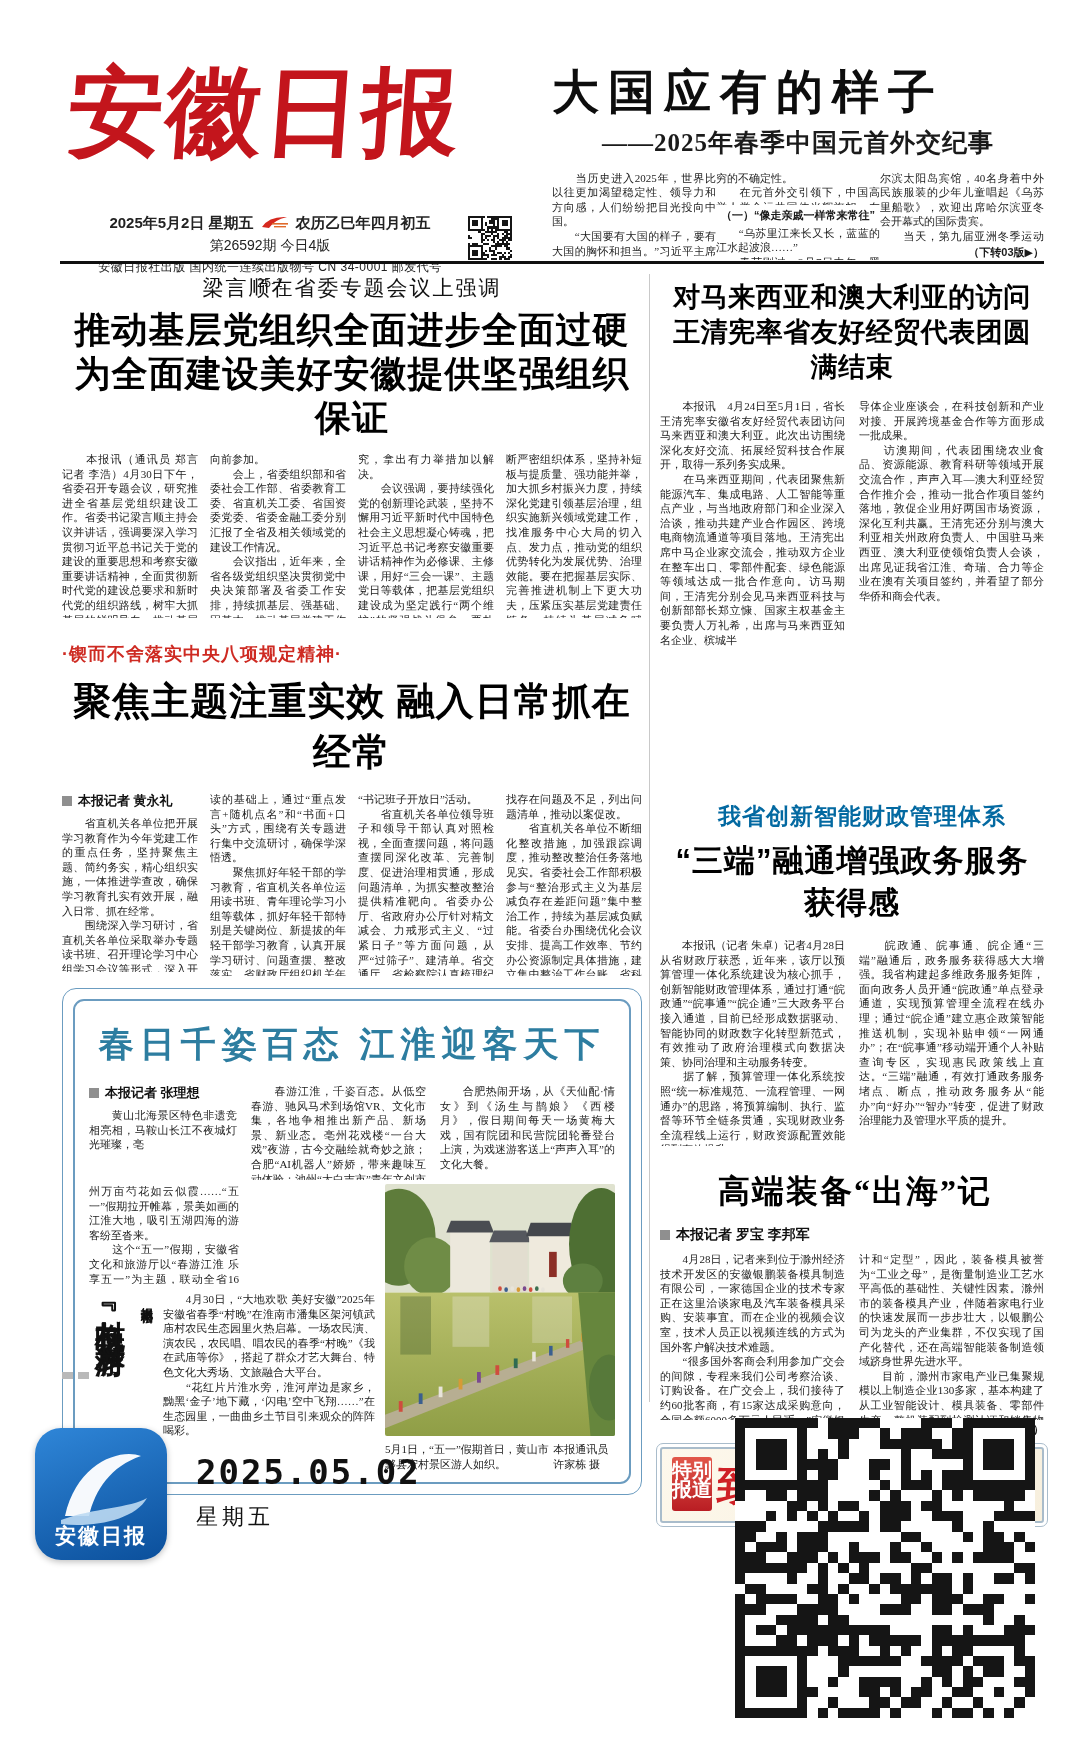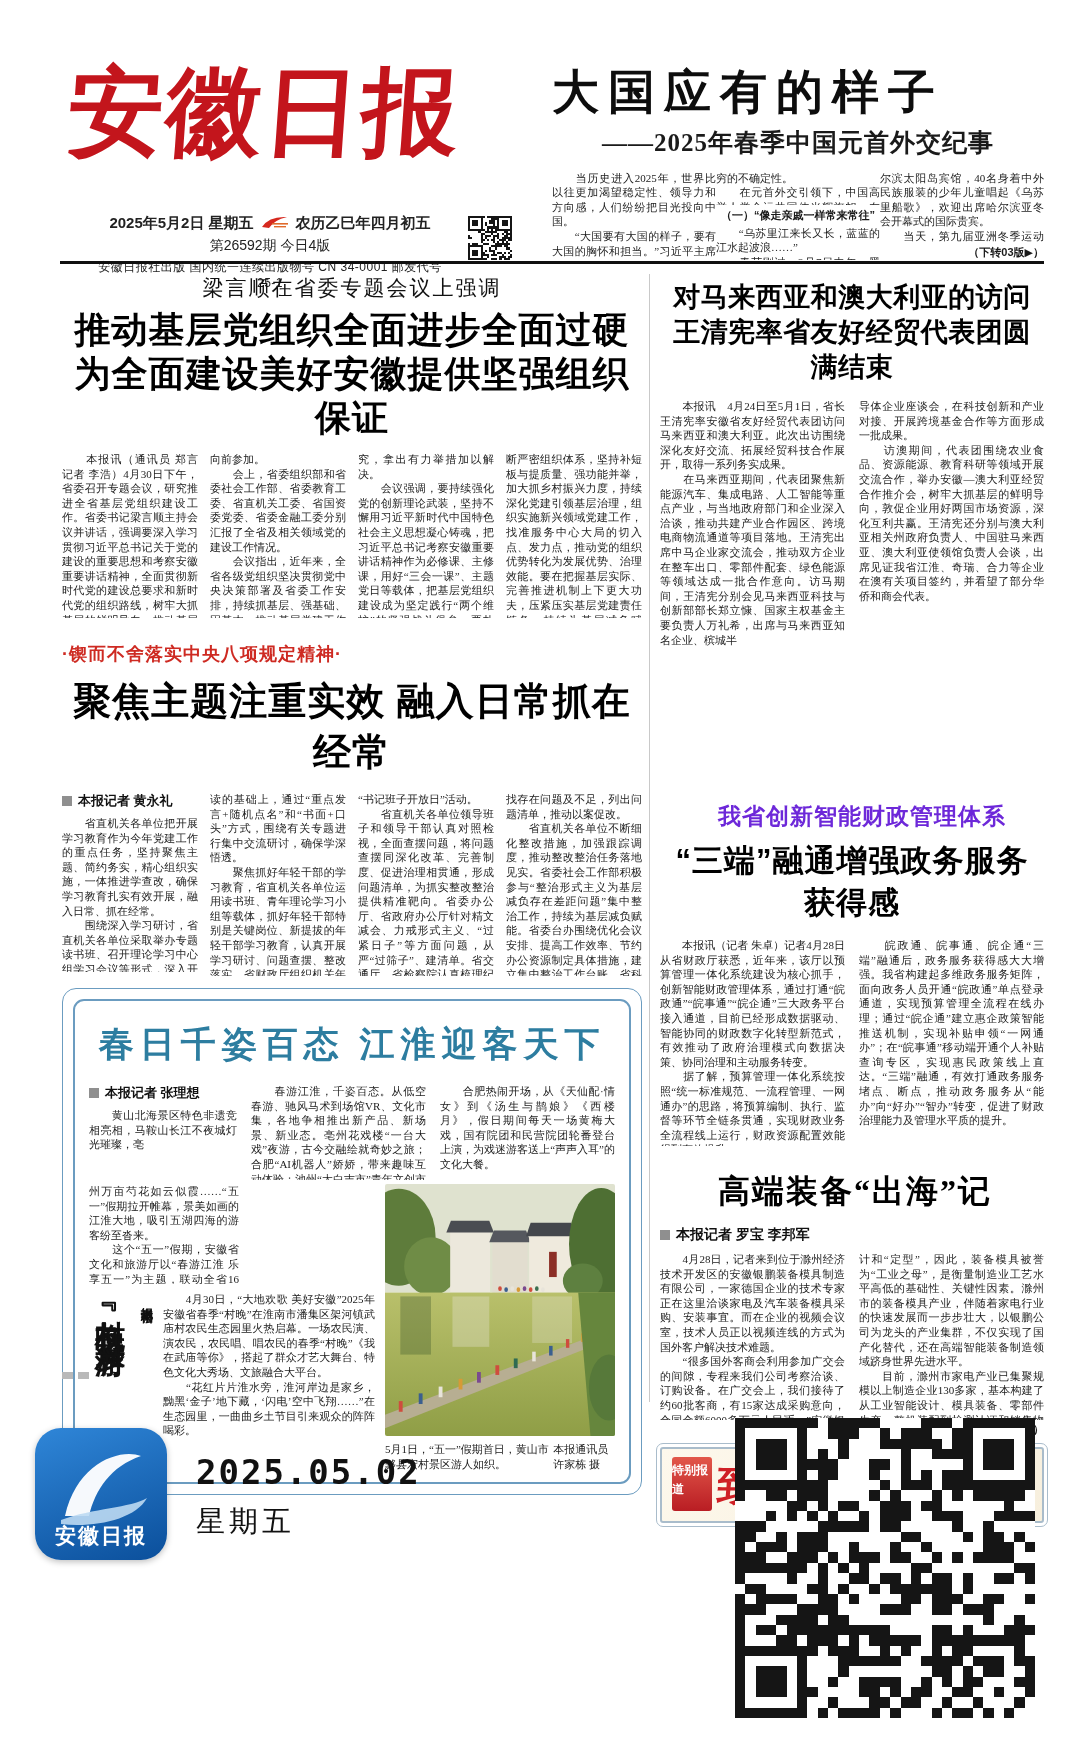--- a/index.html
+++ b/index.html
@@ -67,53 +67,53 @@
   .f-photo-wrap{flex:1;display:flex;flex-direction:column;}
   .f-photo{width:100%;height:252px;display:block;border-radius:2px;}
   .f-caption{display:flex;justify-content:space-between;font-size:11px;margin-top:6px;
              font-family:"Liberation Serif","DejaVu Serif",serif;color:#222;}
 
   
   .w-h{font-size:27px;font-weight:900;text-align:center;line-height:35px;letter-spacing:0.5px;color:#000;}
   .w-cols{gap:14px;margin-top:14px;}
   .w-cols .col{height:382px;}
   .fin-kicker{font-size:23px;font-weight:bold;margin-top:20px;letter-spacing:1px;
-              font-family:"Liberation Serif","DejaVu Serif",serif;text-align:left;padding-left:58px;color:#6d28d9;}
+              font-family:"Liberation Serif","DejaVu Serif",serif;text-align:left;padding-left:58px;color:#0369a1;}
   .fin-head{font-size:31px;font-weight:900;text-align:center;margin-top:8px;letter-spacing:1px;color:#000;}
   .fin-cols{gap:14px;margin-top:14px;}
   .fin-cols .col{height:208px;}
   .eq-head{font-size:32px;font-weight:bold;margin-top:24px;letter-spacing:2px;padding-left:58px;
            font-family:"Liberation Serif","DejaVu Serif",serif;color:#000;}
   .eq-byline{margin-top:12px;}
   .eq-cols{gap:14px;margin-top:8px;}
   .eq-cols .col{height:168px;}
   .eq-jump{text-align:right;font-size:11px;font-weight:bold;margin-top:2px;}
 
   
   .banner{margin-top:10px;position:relative;height:72px;background:linear-gradient(135deg,#fdf8ec,#f7efdd);
           border:2px solid #a9bccb;outline:1px solid #a9bccb;outline-offset:3px;border-radius:3px;
           display:flex;align-items:center;justify-content:center;}
   .banner-tag{position:absolute;left:10px;top:8px;width:40px;height:54px;color:#fff;font-weight:bold;
-              font-size:12px;line-height:19px;text-align:left;word-break:break-all;padding-top:4px;box-sizing:border-box;
+              font-size:20px;line-height:19px;text-align:left;word-break:break-all;padding-top:4px;box-sizing:border-box;
               background:linear-gradient(180deg,#e2574a,#b91d23);border-radius:3px;}
   .banner-title{font-family:"DejaVu Serif","Liberation Serif",serif;font-weight:900;color:#cf2026;
                 font-size:42px;letter-spacing:3px;transform:skewX(-5deg);}
   .banner-page{position:absolute;right:10px;bottom:6px;color:#cf2026;font-size:13px;font-weight:bold;}
 
   
   .fold-marks{display:flex;gap:5px;}
   .fold-marks i{width:11px;height:7px;background:#b9b9b9;display:block;}
   .app-logo{width:132px;height:132px;border-radius:26px;background:linear-gradient(160deg,#2f86d8,#0b4f9b);
             position:relative;box-shadow:0 2px 6px rgba(0,0,0,0.25);}
   .app-logo-name{position:absolute;left:0;right:0;bottom:10px;text-align:center;color:#fff;
                  font-size:21px;font-weight:bold;letter-spacing:2px;
                  font-family:"DejaVu Serif","Liberation Serif",serif;}
   .foot-date{font-family:"DejaVu Sans Mono","Liberation Mono",monospace;color:#111;}
   .foot-date .d1{font-size:34px;font-weight:bold;letter-spacing:2px;}
-  .foot-date .d2{font-size:29px;margin-top:10px;letter-spacing:4px;}
+  .foot-date .d2{font-size:22px;margin-top:10px;letter-spacing:4px;}
 
   .phoenix{display:inline-block;}
 </style>
 </head>
 <body>
 
 <div class="page">
 
   <div class="abs" style="left:68px;top:64px;width:430px;">
     <div class="paper-logo">安徽日报</div>
@@ -729,21 +729,21 @@
 
   <div class="abs" style="left:660px;top:280px;width:384px;">
 
     <div>
       <div class="w-h">对马来西亚和澳大利亚的访问</div>
       <div class="w-h">王清宪率省友好经贸代表团圆满结束</div>
       <div class="cols w-cols">
         <div class="col body-txt">　　本报讯　4月24日至5月1日，省长王清宪率安徽省友好经贸代表团访问马来西亚和澳大利亚。此次出访围绕深化友好交流、拓展经贸科技合作展开，取得一系列务实成果。
 　　在马来西亚期间，代表团聚焦新能源汽车、集成电路、人工智能等重点产业，与当地政府部门和企业深入洽谈，推动共建产业合作园区、跨境电商物流通道等项目落地。王清宪出席中马企业家交流会，推动双方企业在整车出口、零部件配套、绿色能源等领域达成一批合作意向。访马期间，王清宪分别会见马来西亚科技与创新部部长郑立慷、国家主权基金主要负责人万礼希，出席与马来西亚知名企业、槟城半</div>
         <div class="col body-txt">导体企业座谈会，在科技创新和产业对接、开展跨境基金合作等方面形成一批成果。
-　　访澳期间，代表团围绕农业食品、资源能源、教育科研等领域开展交流合作，举办安徽—澳大利亚经贸合作推介会，树牢大抓基层的鲜明导向，敦促企业用好两国市场资源，深化互利共赢。王清宪还分别与澳大利亚相关州政府负责人、中国驻马来西亚、澳大利亚使领馆负责人会谈，出席见证我省江淮、奇瑞、合力等企业在澳有关项目签约，并看望了部分华侨和商会代表。</div>
+　　访澳期间，代表团围绕农业食品、资源能源、教育科研等领域开展交流合作，声声入耳—澳大利亚经贸合作推介会，推动一批合作项目签约落地，敦促企业用好两国市场资源，深化互利共赢。王清宪还分别与澳大利亚相关州政府负责人、中国驻马来西亚、澳大利亚使领馆负责人会谈，出席见证我省江淮、奇瑞、合力等企业在澳有关项目签约，并看望了部分华侨和商会代表。</div>
       </div>
     </div>
 
     <div>
       <div class="fin-kicker">我省创新智能财政管理体系</div>
       <div class="fin-head">“三端”融通增强政务服务获得感</div>
       <div class="cols fin-cols">
         <div class="col body-txt">　　本报讯（记者 朱卓）记者4月28日从省财政厅获悉，近年来，该厅以预算管理一体化系统建设为核心抓手，创新智能财政管理体系，通过打通“皖政通”“皖事通”“皖企通”三大政务平台接入通道，目前已经形成数据驱动、智能协同的财政数字化转型新范式，有效推动了政府治理模式向数据决策、协同治理和主动服务转变。
 　　据了解，预算管理一体化系统按照“统一标准规范、一流程管理、一网通办”的思路，将预算编制、执行、监督等环节全链条贯通，实现财政业务全流程线上运行，财政资源配置效能得到有效提升。</div>
         <div class="col body-txt">　　皖政通、皖事通、皖企通“三端”融通后，政务服务获得感大大增强。我省构建起多维政务服务矩阵，面向政务人员开通“皖政通”单点登录通道，实现预算管理全流程在线办理；通过“皖企通”建立惠企政策智能推送机制，实现补贴申领“一网通办”；在“皖事通”移动端开通个人补贴查询专区，实现惠民政策线上直达。“三端”融通，有效打通政务服务堵点、断点，推动政务服务从“能办”向“好办”“智办”转变，促进了财政治理能力及管理水平质的提升。</div>

